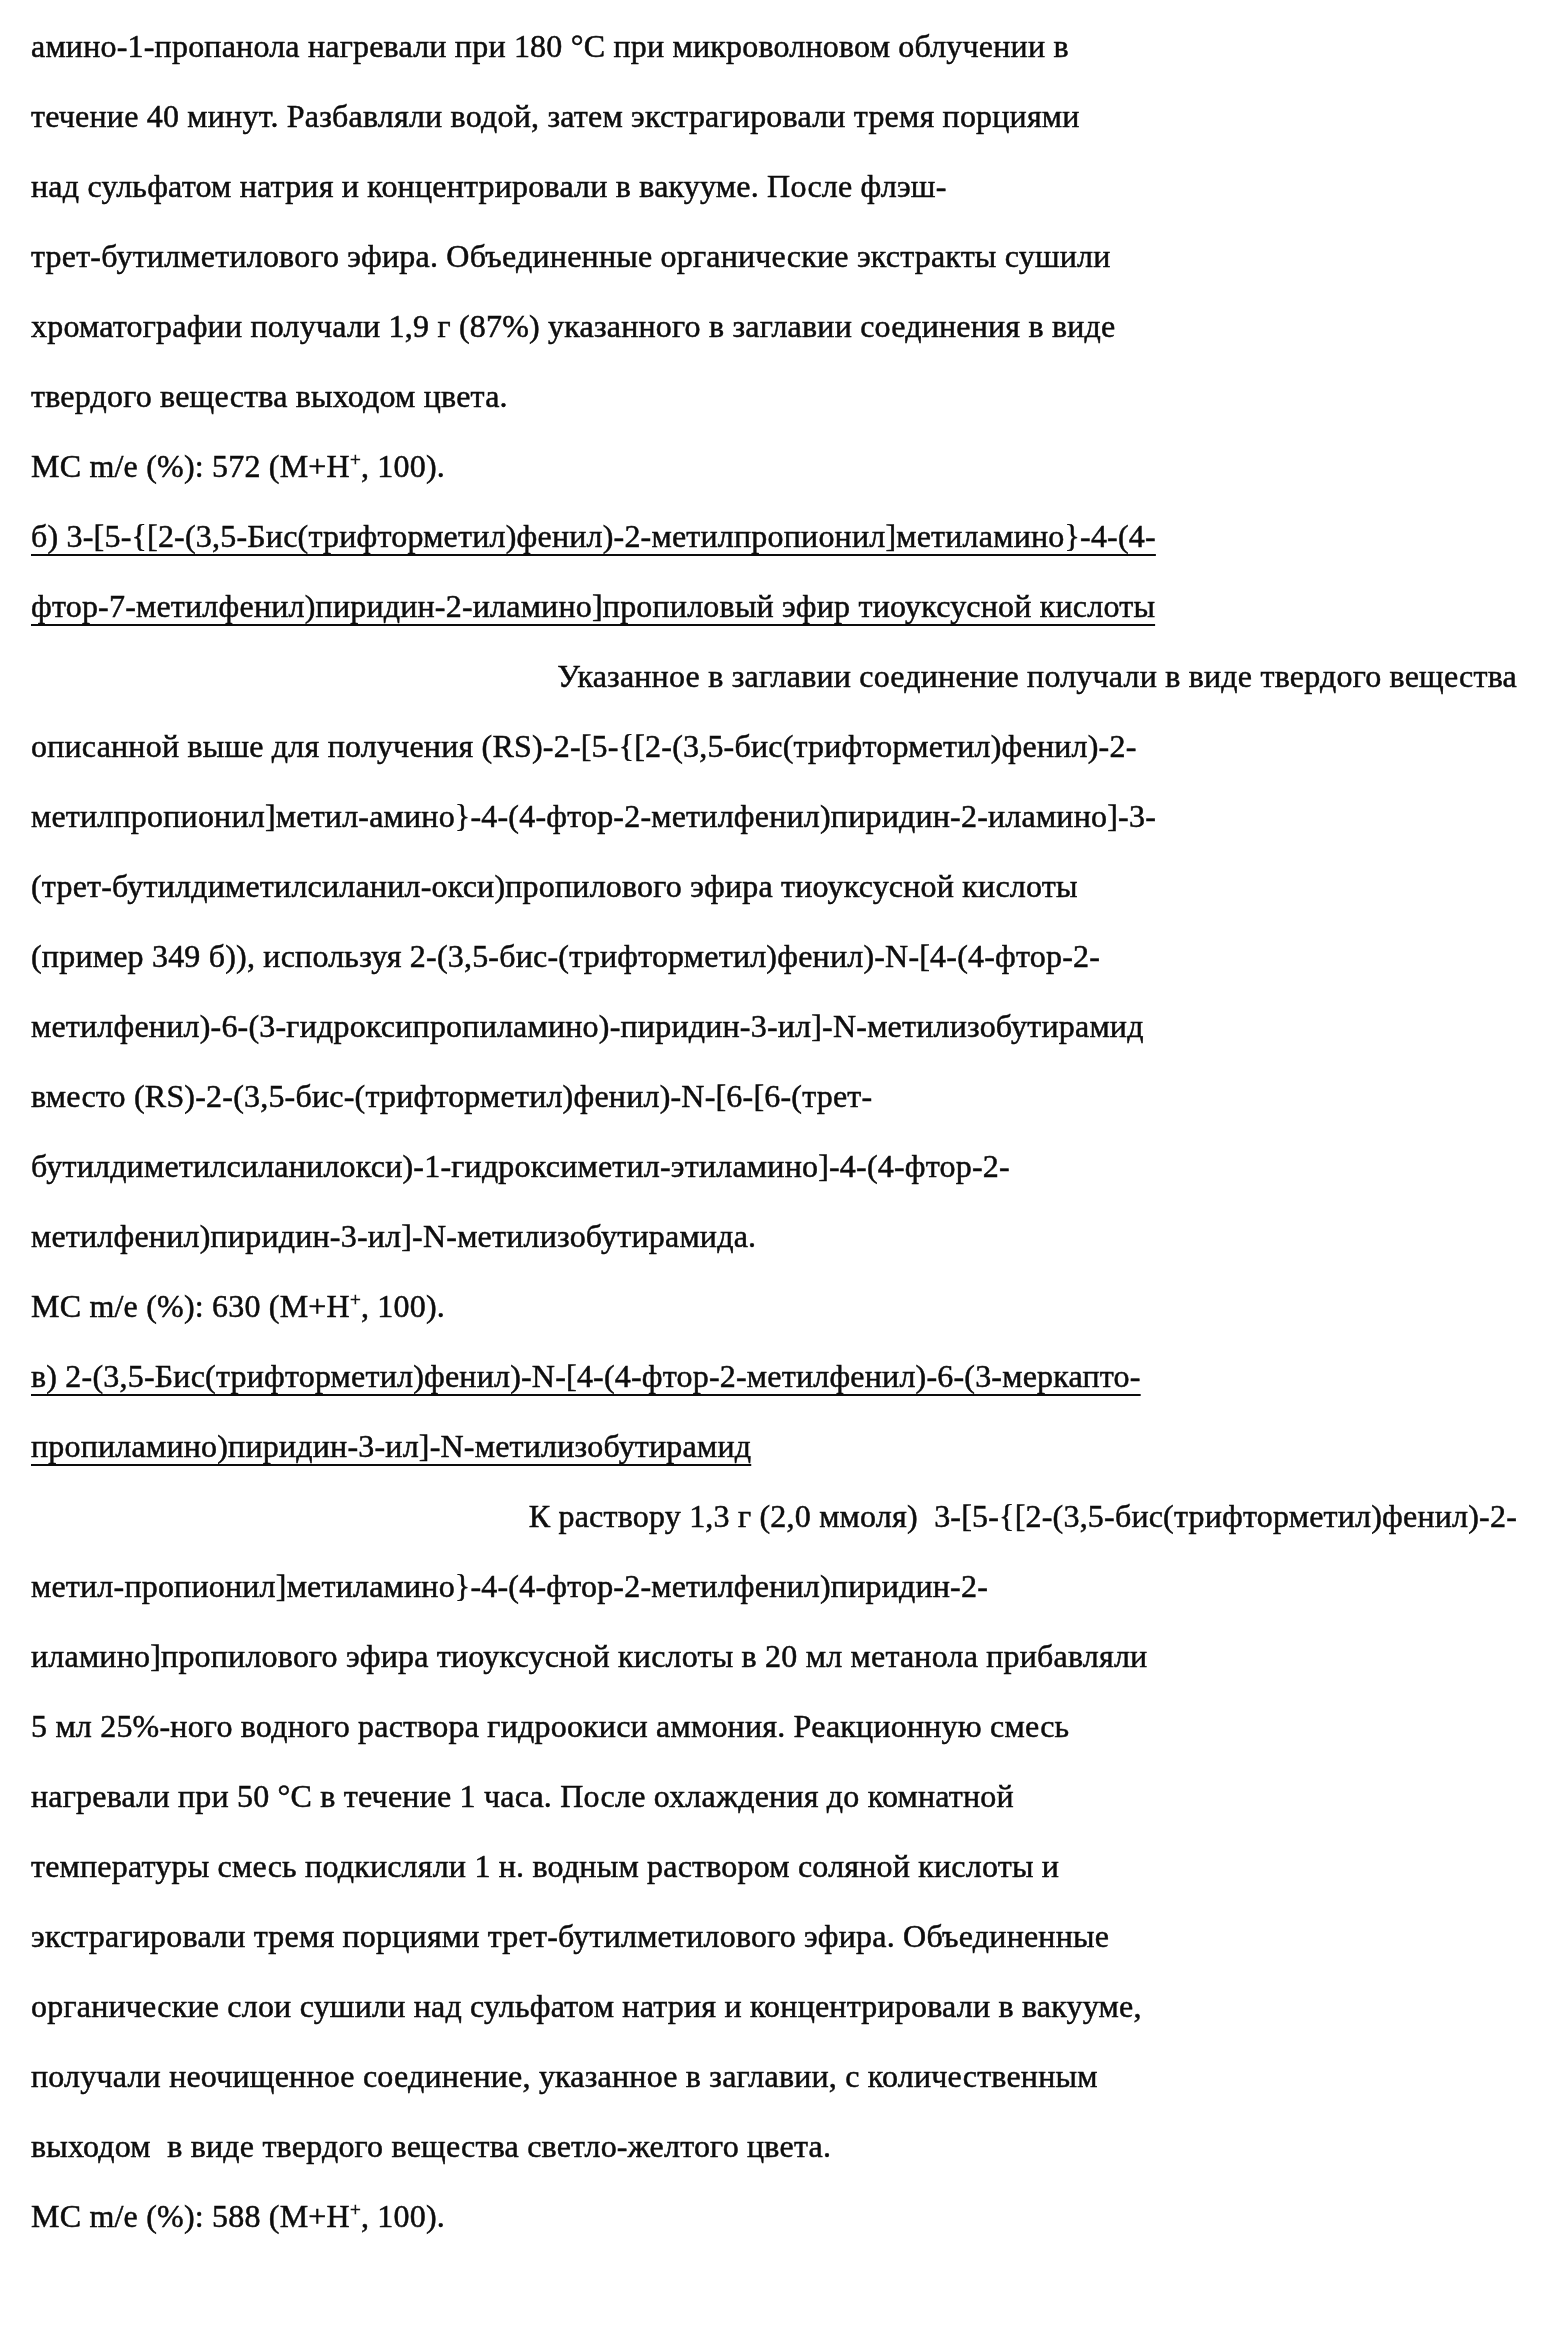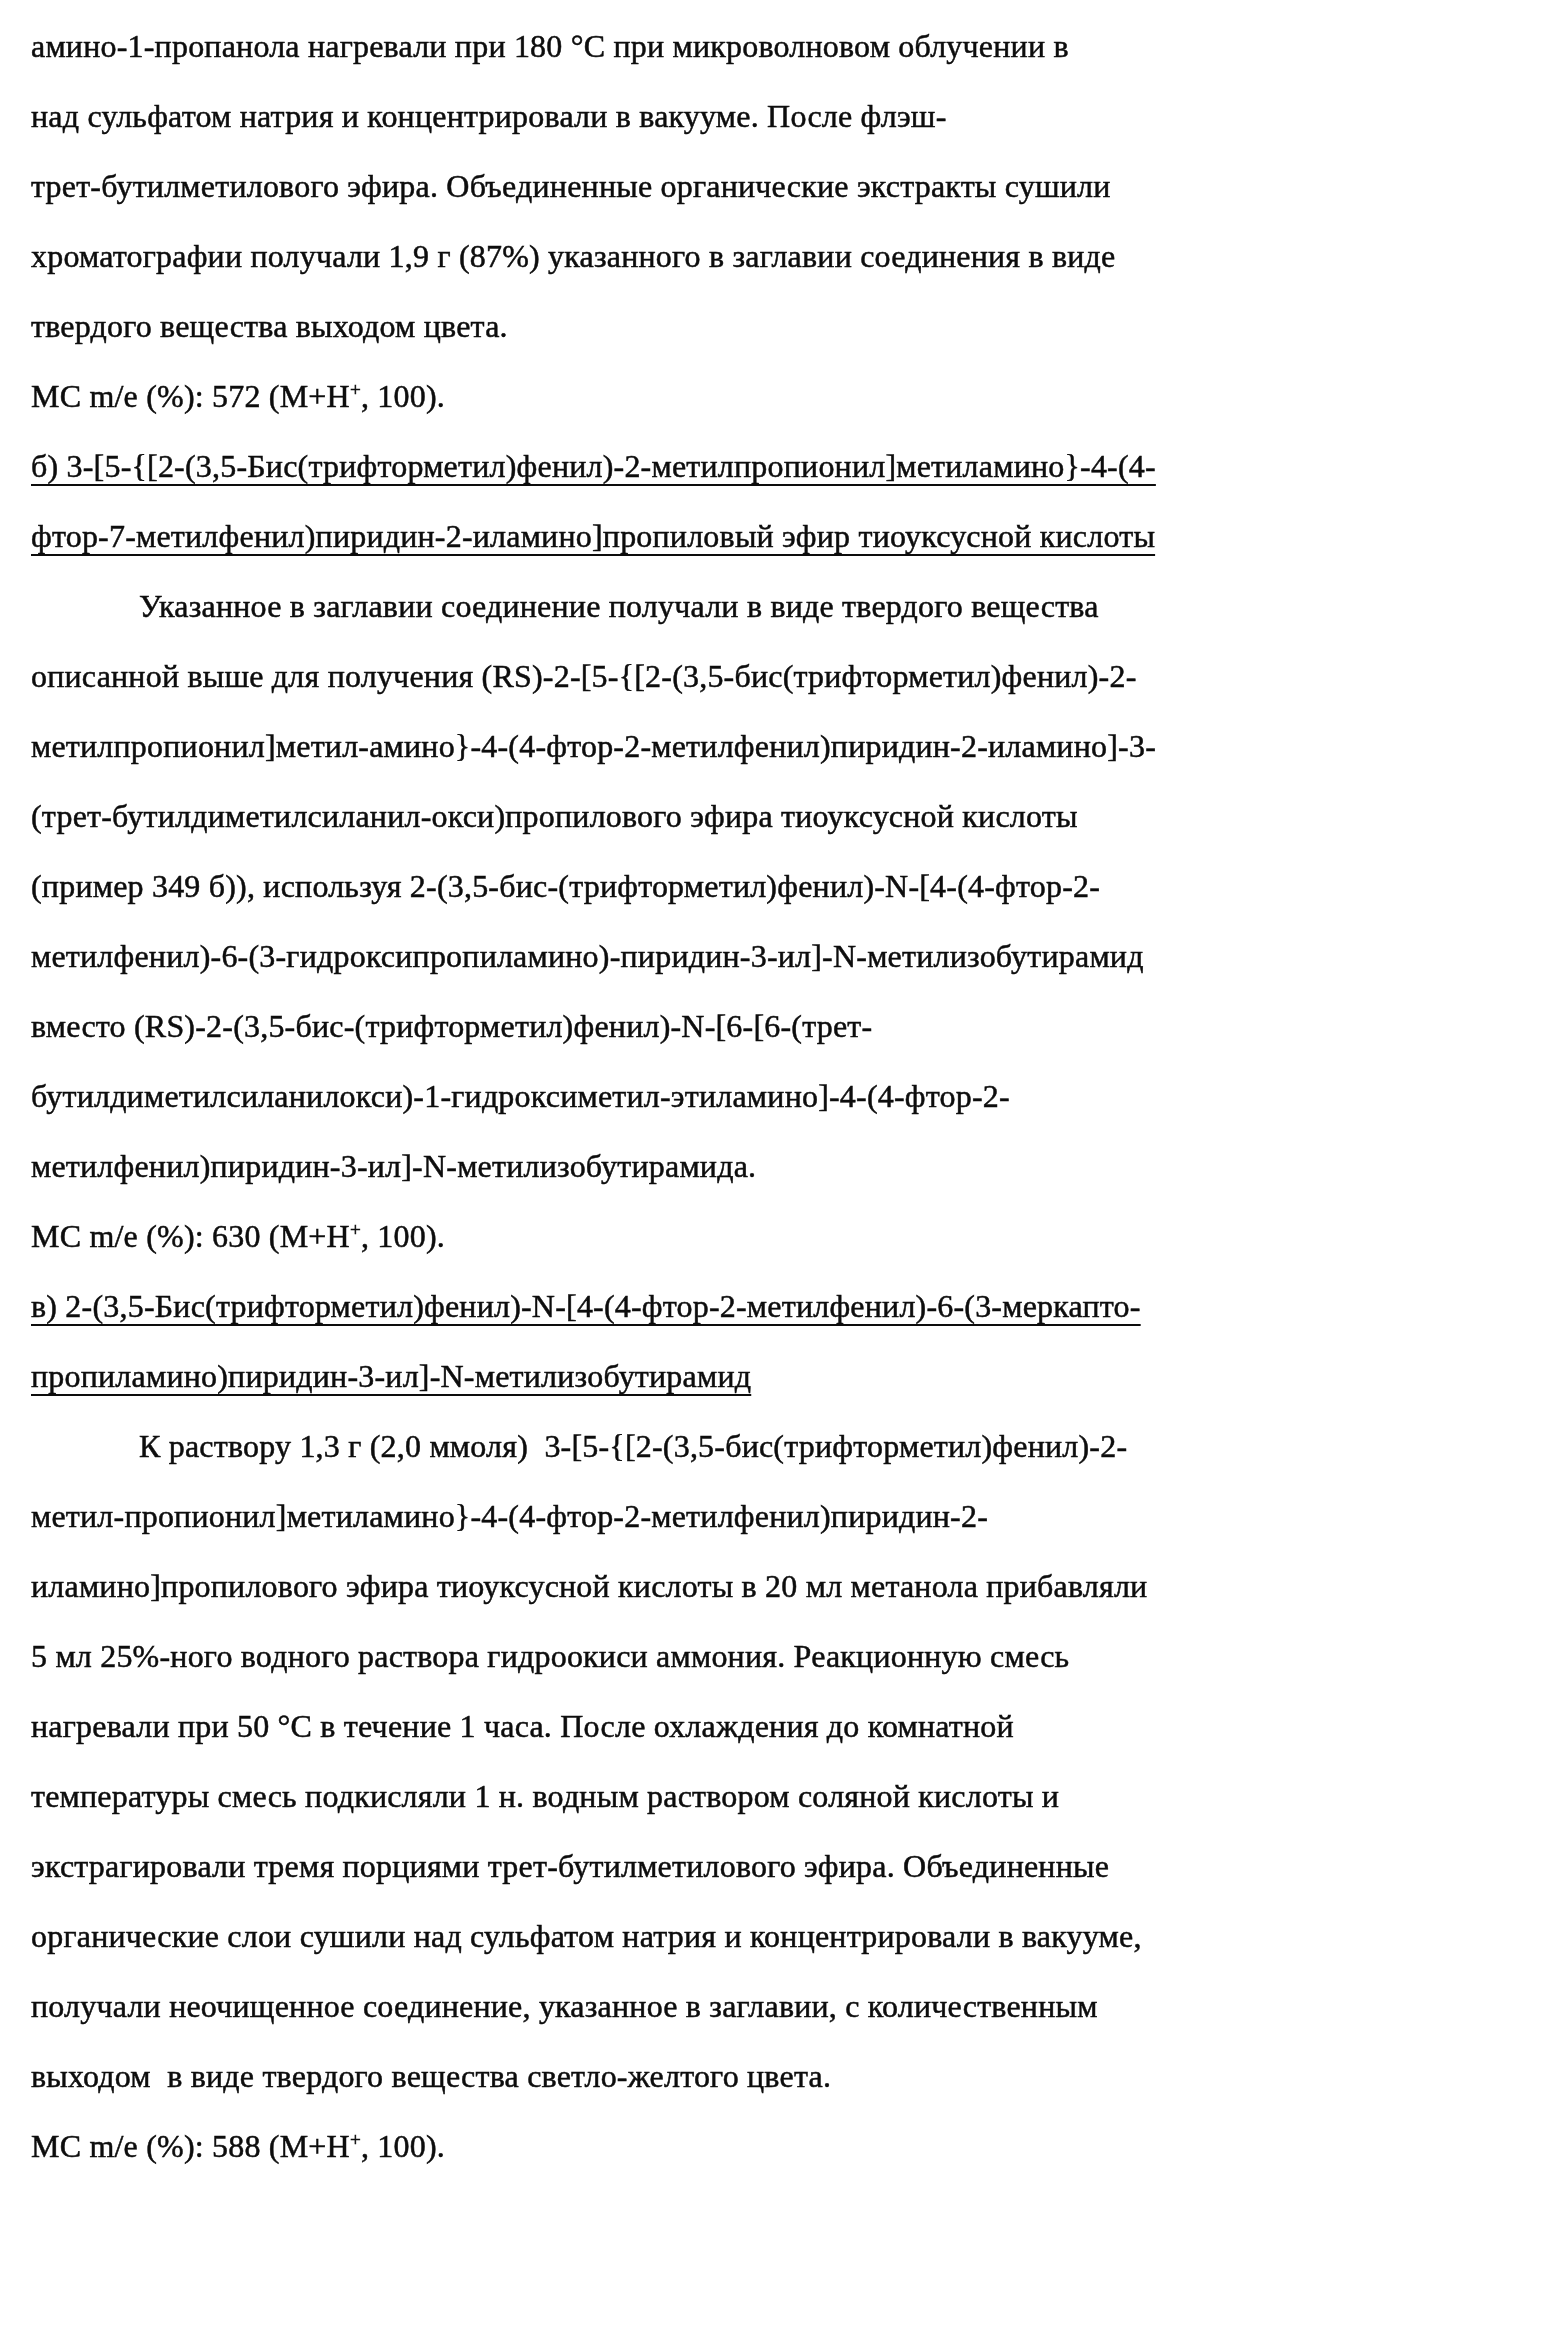--- a/index.html
+++ b/index.html
@@ -30,33 +30,35 @@
     letter-spacing: 0.2px;
     -webkit-text-stroke: 0.5px currentColor;
   }
   .heading {
     text-decoration: underline;
     text-decoration-thickness: 2.4px;
     text-underline-offset: 6.5px;
   }
   .indented {
     padding-left: 108px;
+    text-align: right;
   }
   .suptext {
     font-size: 0.60em;
     line-height: 0;
     vertical-align: 0.55em;
   }
 </style>
 </head>
 <body>
 
 <div class="page">
 
   <div class="line">амино-1-пропанола нагревали при 180 °С при микроволновом облучении в</div>
+  <div class="line">течение 40 минут. Разбавляли водой, затем экстрагировали тремя порциями</div>
   <div class="line">над сульфатом натрия и концентрировали в вакууме. После флэш-</div>
   <div class="line">трет-бутилметилового эфира. Объединенные органические экстракты сушили</div>
   <div class="line">хроматографии получали 1,9 г (87%) указанного в заглавии соединения в виде</div>
   <div class="line">твердого вещества выходом цвета.</div>
 
   <div class="line"><span>МС m/e (%): 572 (М+Н</span><sup class="suptext">+</sup><span>, 100).</span></div>
 
   <div class="line heading">б) 3-[5-{[2-(3,5-Бис(трифторметил)фенил)-2-метилпропионил]метиламино}-4-(4-</div>
   <div class="line heading">фтор-7-метилфенил)пиридин-2-иламино]пропиловый эфир тиоуксусной кислоты</div>
 

